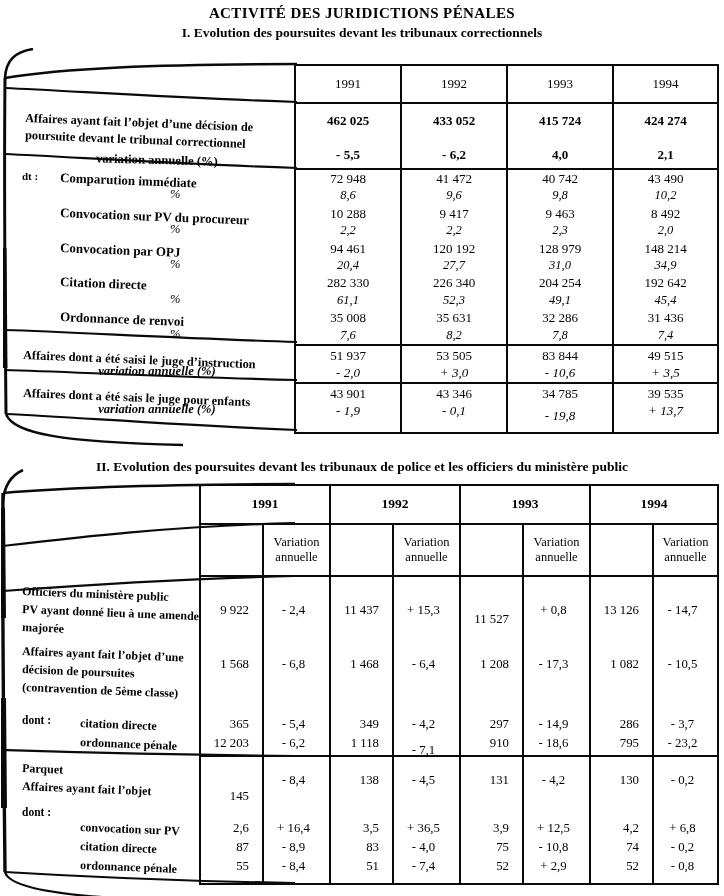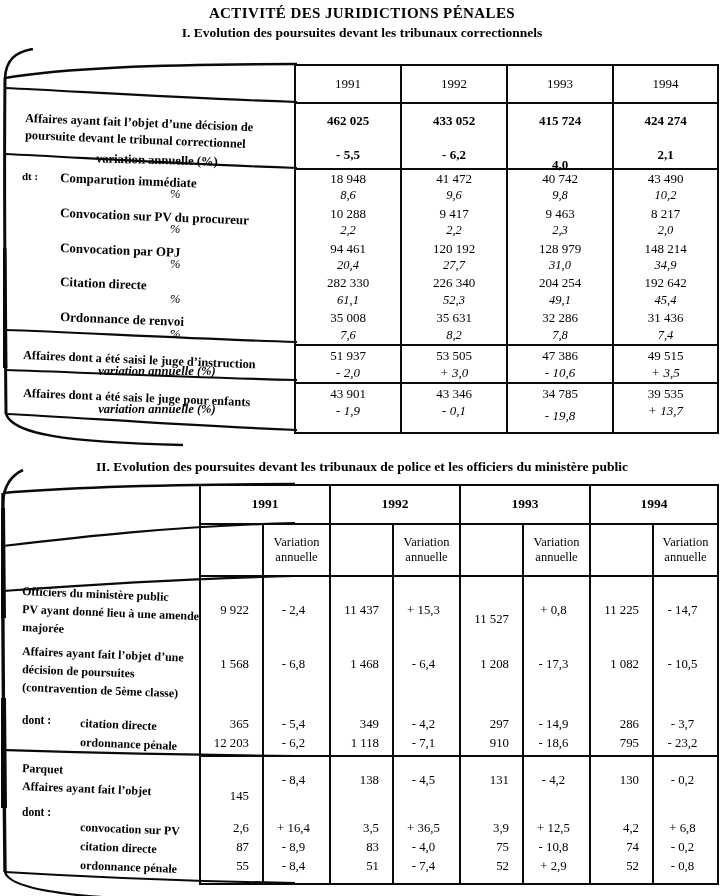--- a/index.html
+++ b/index.html
@@ -114,21 +114,21 @@
       <td>
             <div class="pos num b" style="top:9px">462 025</div>
             <div class="pos num b" style="top:43px">- 5,5</div>
           </td>
       <td>
             <div class="pos num b" style="top:9px">433 052</div>
             <div class="pos num b" style="top:43px">- 6,2</div>
           </td>
       <td>
             <div class="pos num b" style="top:9px">415 724</div>
-            <div class="pos num b" style="top:53px">4,0</div>
+            <div class="pos num b" style="top:43px">4,0</div>
           </td>
       <td>
             <div class="pos num b" style="top:9px">424 274</div>
             <div class="pos num b" style="top:43px">2,1</div>
           </td>
     </tr>
 
     <tr class="s2">
       <td class="lbl s2l">
         <span class="dt">dt :</span>
@@ -137,21 +137,21 @@
         <div class="ln lab b"><span class="sk">Convocation sur PV du procureur</span></div>
         <div class="ln pct i">%</div>
         <div class="ln lab b"><span class="sk">Convocation par OPJ</span></div>
         <div class="ln pct i">%</div>
         <div class="ln lab b"><span class="sk">Citation directe</span></div>
         <div class="ln pct i">%</div>
         <div class="ln lab b"><span class="sk">Ordonnance de renvoi</span></div>
         <div class="ln pct i">%</div>
       </td>
       <td>
-        <div class="ln">18 948</div>
+        <div class="ln">72 948</div>
             <div class="ln i">8,6</div>
         <div class="ln">10 288</div>
             <div class="ln i">2,2</div>
         <div class="ln">94 461</div>
             <div class="ln i">20,4</div>
         <div class="ln">282 330</div>
             <div class="ln i">61,1</div>
         <div class="ln">35 008</div>
             <div class="ln i">7,6</div>
       </td>
@@ -175,21 +175,21 @@
         <div class="ln">128 979</div>
             <div class="ln i">31,0</div>
         <div class="ln">204 254</div>
             <div class="ln i">49,1</div>
         <div class="ln">32 286</div>
             <div class="ln i">7,8</div>
       </td>
       <td>
         <div class="ln">43 490</div>
             <div class="ln i">10,2</div>
-        <div class="ln">8 217</div>
+        <div class="ln">8 492</div>
             <div class="ln i">2,0</div>
         <div class="ln">148 214</div>
             <div class="ln i">34,9</div>
         <div class="ln">192 642</div>
             <div class="ln i">45,4</div>
         <div class="ln">31 436</div>
             <div class="ln i">7,4</div>
       </td>
     </tr>
 
@@ -200,21 +200,21 @@
       </td>
       <td>
             <div class="pos num" style="top:2px">51 937</div>
             <div class="pos num i" style="top:19px">- 2,0</div>
           </td>
       <td>
             <div class="pos num" style="top:2px">53 505</div>
             <div class="pos num i" style="top:19px">+ 3,0</div>
           </td>
       <td>
-            <div class="pos num" style="top:2px">47 386</div>
+            <div class="pos num" style="top:2px">83 844</div>
             <div class="pos num i" style="top:19px">- 10,6</div>
           </td>
       <td>
             <div class="pos num" style="top:2px">49 515</div>
             <div class="pos num i" style="top:19px">+ 3,5</div>
           </td>
     </tr>
 
     <tr class="s4">
       <td class="lbl">
@@ -325,36 +325,36 @@
       <td>
             <div class="pos num" style="top:26px">11 437</div>
             <div class="pos num" style="top:80px">1 468</div>
             <div class="pos num" style="top:140px">349</div>
             <div class="pos num" style="top:159px">1 118</div>
           </td>
       <td class="varc">
             <div class="pos num" style="top:26px">+ 15,3</div>
             <div class="pos num" style="top:80px">- 6,4</div>
             <div class="pos num" style="top:140px">- 4,2</div>
-            <div class="pos num" style="top:159px">- 7,1</div>
+            <div class="pos num" style="top:166px">- 7,1</div>
           </td>
       <td>
             <div class="pos num" style="top:35px">11 527</div>
             <div class="pos num" style="top:80px">1 208</div>
             <div class="pos num" style="top:140px">297</div>
             <div class="pos num" style="top:159px">910</div>
           </td>
       <td class="varc">
             <div class="pos num" style="top:26px">+ 0,8</div>
             <div class="pos num" style="top:80px">- 17,3</div>
             <div class="pos num" style="top:140px">- 14,9</div>
             <div class="pos num" style="top:159px">- 18,6</div>
           </td>
       <td>
-            <div class="pos num" style="top:26px">11 225</div>
+            <div class="pos num" style="top:26px">13 126</div>
             <div class="pos num" style="top:80px">1 082</div>
             <div class="pos num" style="top:140px">286</div>
             <div class="pos num" style="top:159px">795</div>
           </td>
       <td class="varc">
             <div class="pos num" style="top:26px">- 14,7</div>
             <div class="pos num" style="top:80px">- 10,5</div>
             <div class="pos num" style="top:140px">- 3,7</div>
             <div class="pos num" style="top:159px">- 23,2</div>
           </td>

